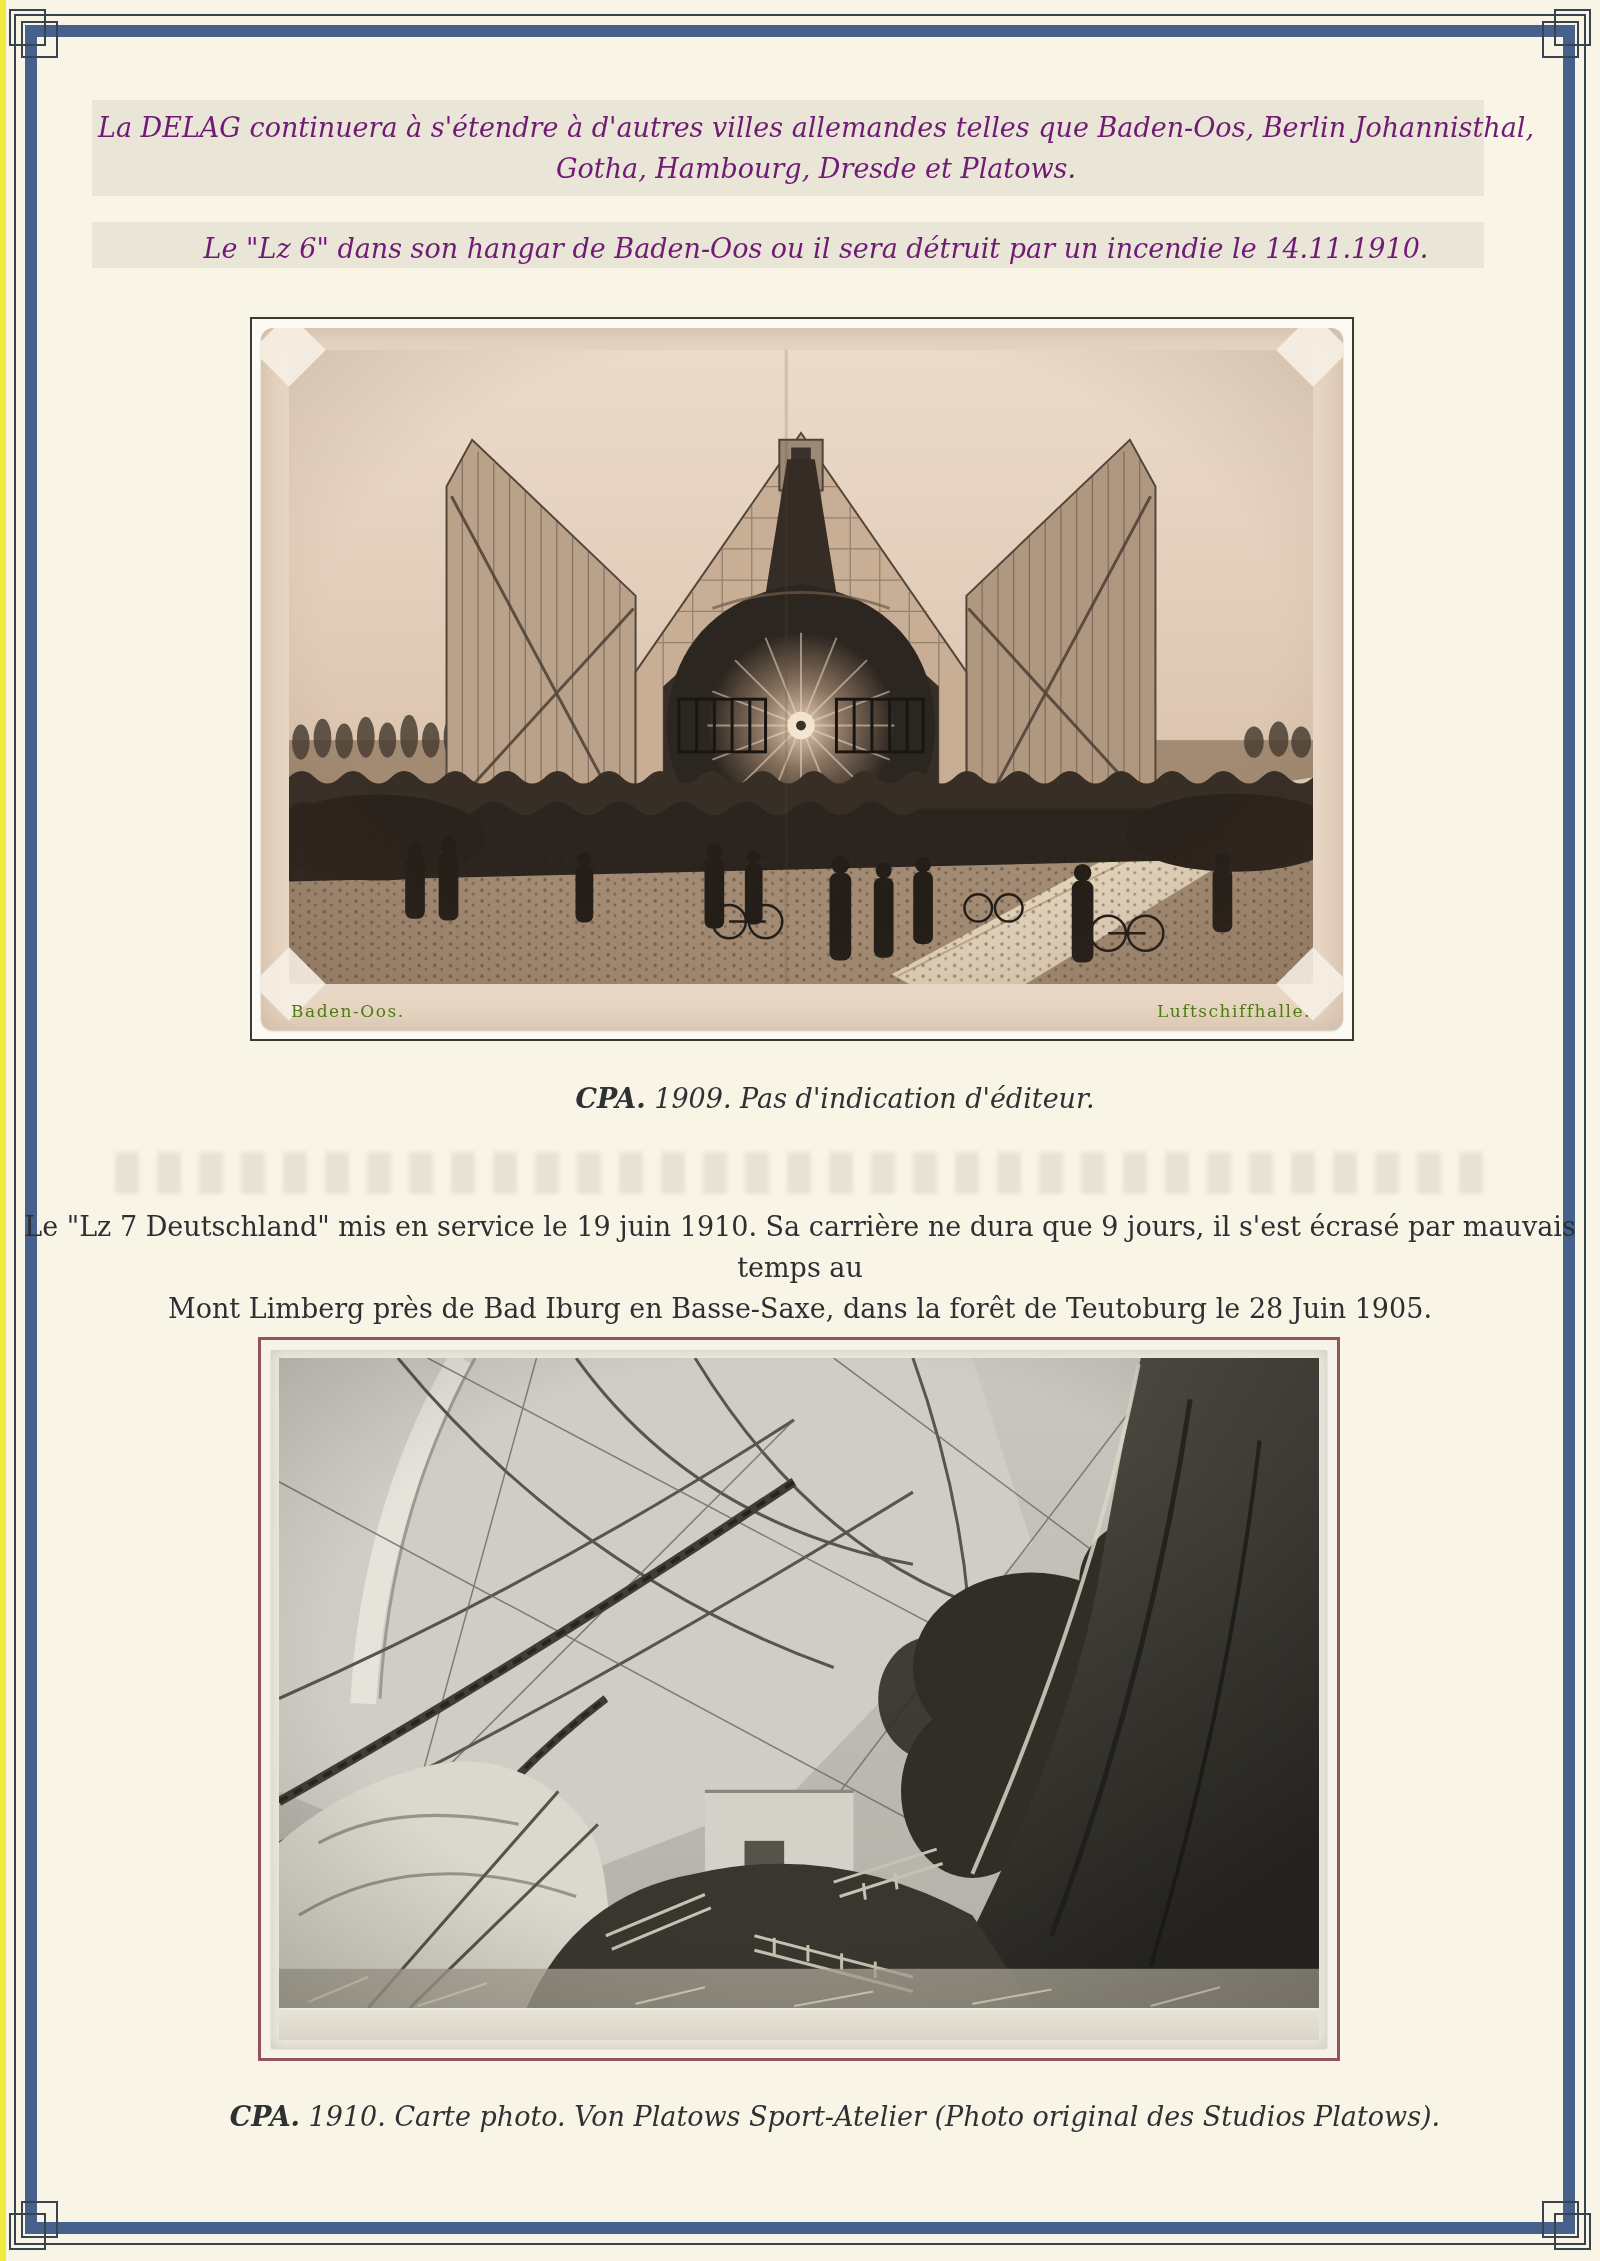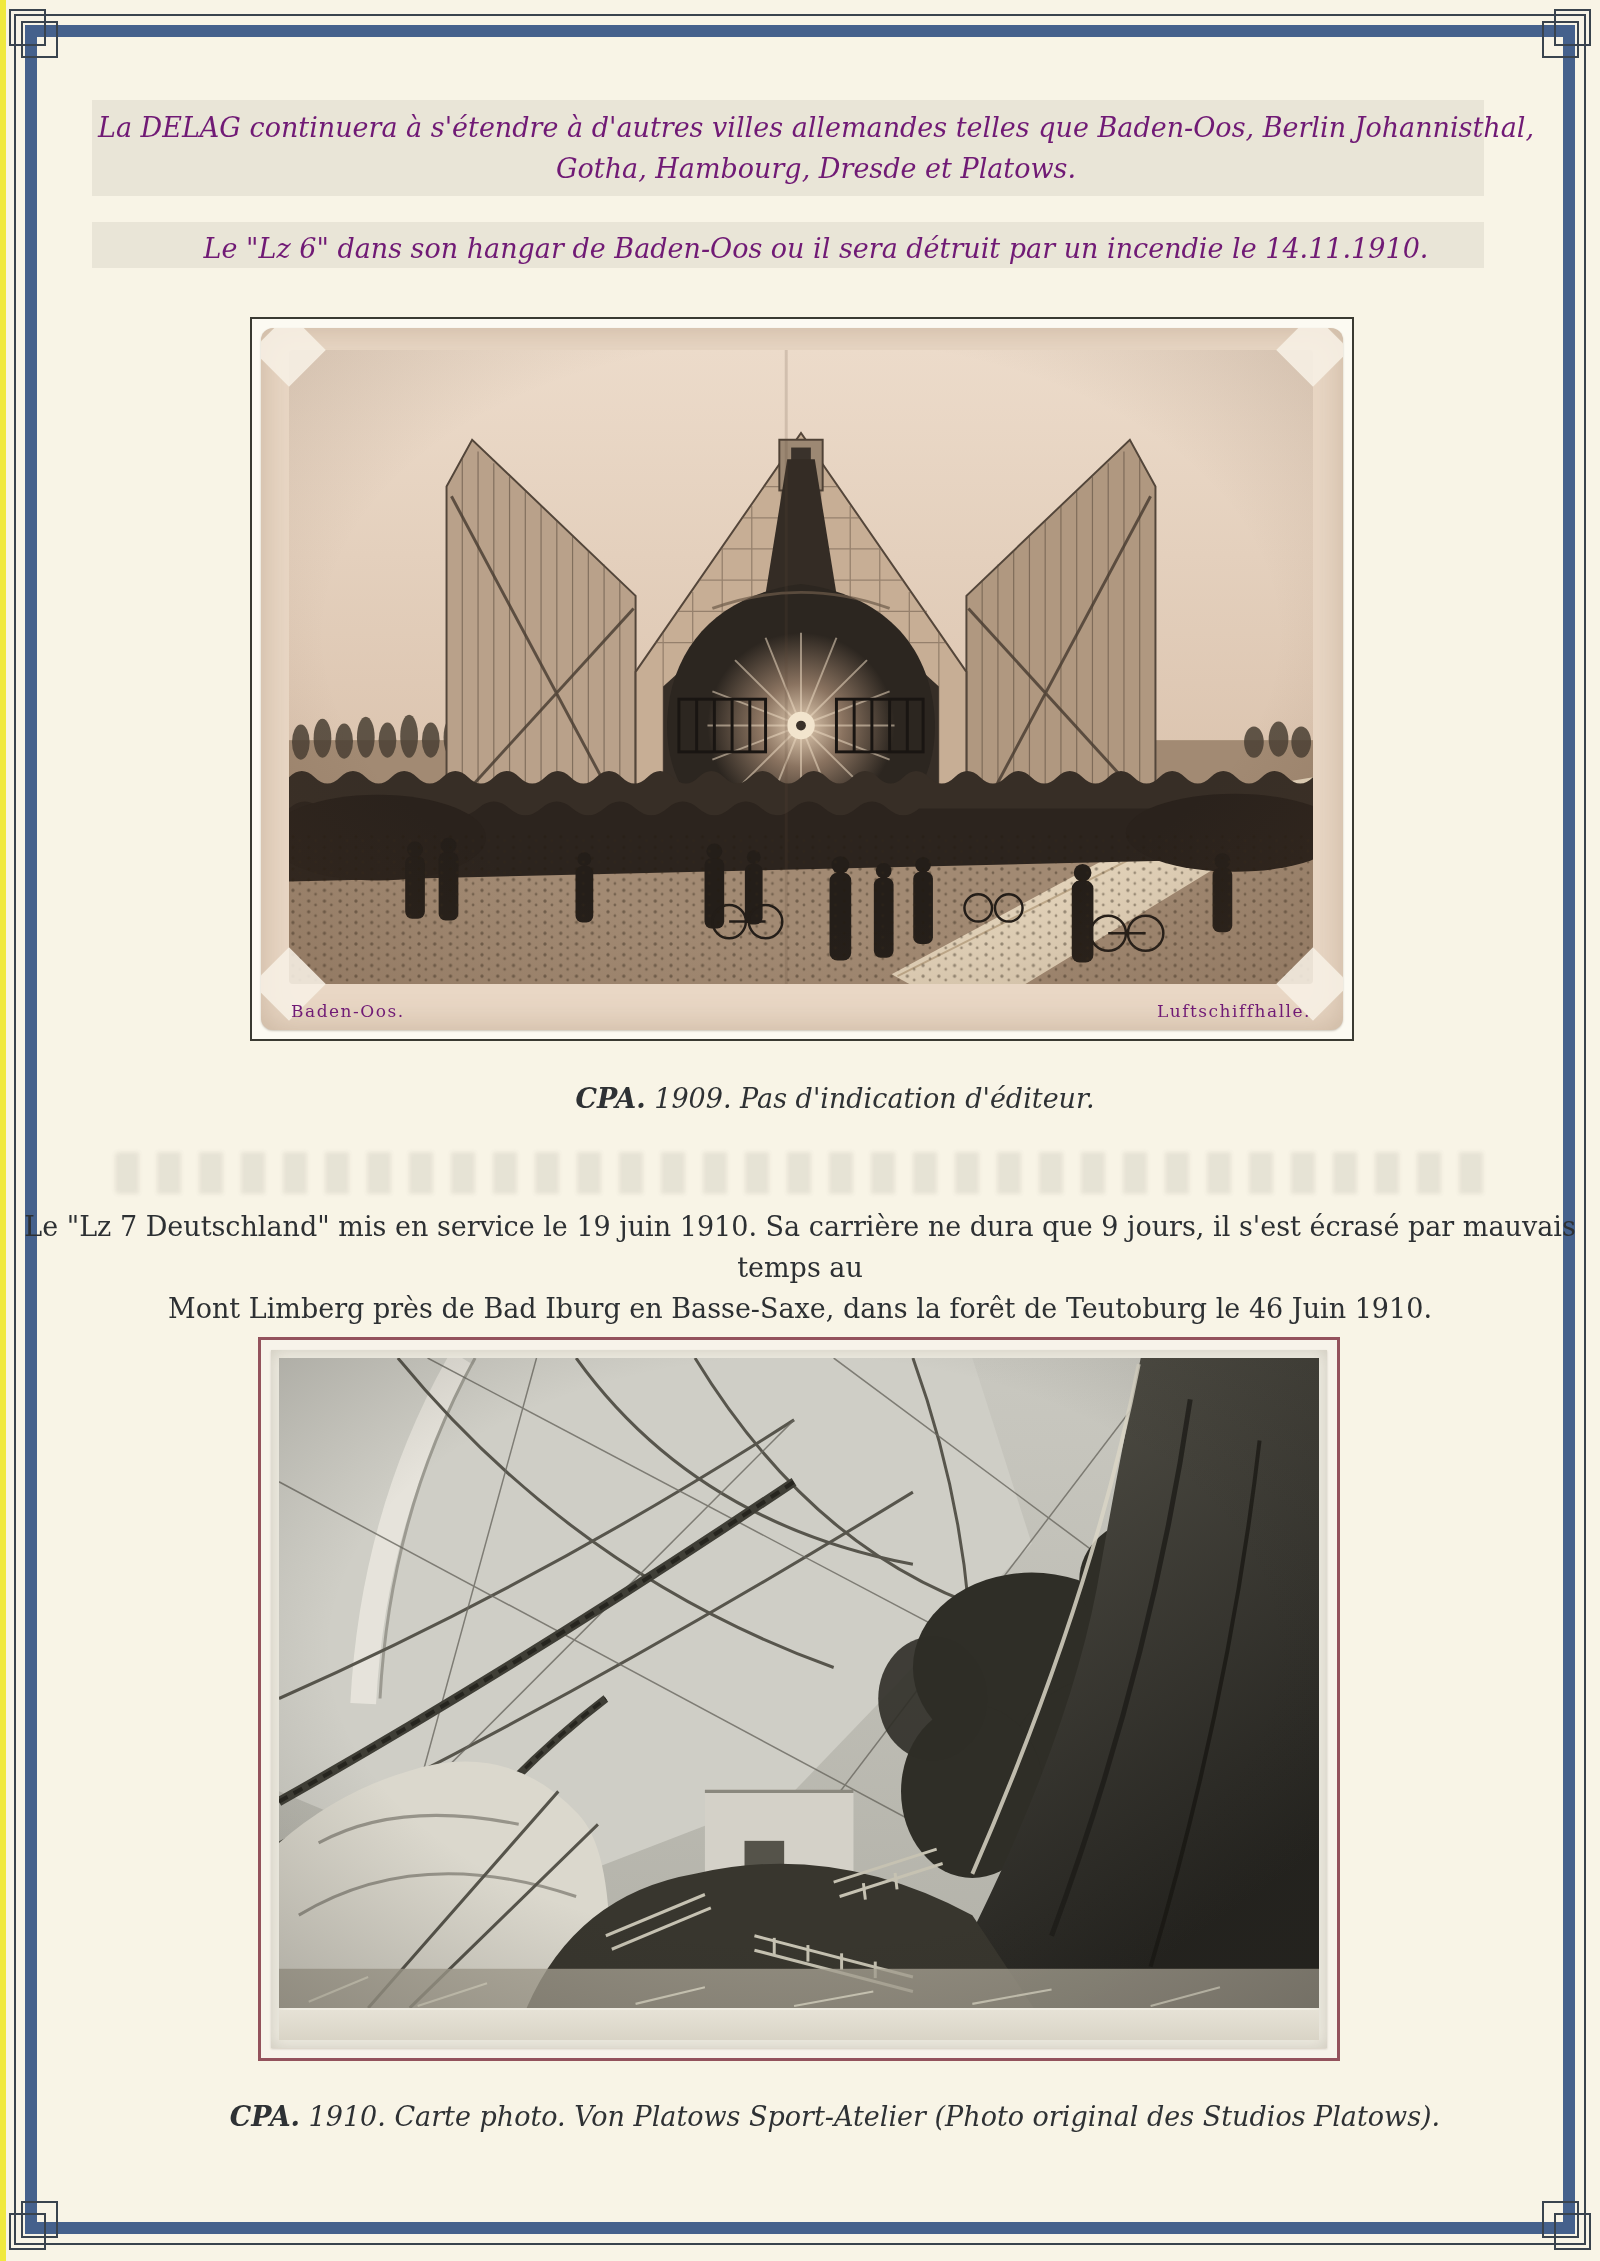--- a/index.html
+++ b/index.html
@@ -40,21 +40,21 @@
        box-shadow:inset 0 0 34px rgba(120,88,58,.28), 0 1px 2px rgba(60,40,20,.25);}
   .photo1{position:absolute;left:28px;right:30px;top:22px;bottom:46px;overflow:hidden;border-radius:4px;}
   .photo1 svg{width:100%;height:100%;display:block;}
   .clipcorner{position:absolute;width:52px;height:52px;background:rgba(247,240,229,.88);
        transform:rotate(45deg);z-index:6;}
   .cc-tl{left:-2px;top:-4px;margin-left:-26px;margin-top:-26px;left:28px;top:22px;}
   .cc-tr{right:30px;top:22px;margin-right:-26px;margin-top:-26px;}
   .cc-bl{left:28px;bottom:46px;margin-left:-26px;margin-bottom:-26px;}
   .cc-br{right:30px;bottom:46px;margin-right:-26px;margin-bottom:-26px;}
   .card1-labels{position:absolute;left:30px;right:32px;bottom:9px;display:flex;justify-content:space-between;
-       font-size:17px;letter-spacing:1.5px;color:#701a75;z-index:7;}
+       font-size:17px;letter-spacing:1.5px;color:#4d7c0f;z-index:7;}
   
   .pc2-frame{position:absolute;left:258px;top:1337px;width:1082px;height:724px;z-index:5;
        border:3px solid #93525c;background:#f7f3ea;padding:10px;box-sizing:border-box;}
   .card2{position:relative;width:100%;height:100%;background:#efece2;overflow:hidden;
        box-shadow:inset 0 0 18px rgba(90,80,60,.22), 0 1px 2px rgba(60,40,20,.2);}
   .photo2{position:absolute;left:8px;right:8px;top:8px;bottom:40px;overflow:hidden;background:#bdbcb4;}
   .photo2 svg{width:100%;height:100%;display:block;}
   .card2-bottomstrip{position:absolute;left:8px;right:8px;bottom:8px;height:30px;
        background:linear-gradient(180deg,#e6e2d6,#d9d4c6);}
 </style>
@@ -309,21 +309,21 @@
       </div>
     </div>
   </div>
 
   <div class="caption cap1">
     <b>CPA.</b><span> 1909. Pas d'indication d'éditeur.</span>
   </div>
 
   <div class="para">
     <div>Le "Lz 7 Deutschland" mis en service le 19 juin 1910. Sa carrière ne dura que 9 jours, il s'est écrasé par mauvais temps au</div>
-    <div>Mont Limberg près de Bad Iburg en Basse-Saxe, dans la forêt de Teutoburg le 46 Juin 1910.</div>
+    <div>Mont Limberg près de Bad Iburg en Basse-Saxe, dans la forêt de Teutoburg le 28 Juin 1905.</div>
   </div>
 
   <div class="pc2-frame">
     <div class="card2">
       <div class="photo2">
         <svg viewBox="0 0 1050 630" preserveAspectRatio="none">
           <defs>
             <linearGradient id="fabG" x1="0" y1="0" x2="0" y2="1">
               <stop offset="0" stop-color="#c9c8c0"></stop>
                 <stop offset="1" stop-color="#b2b1a8"></stop>

